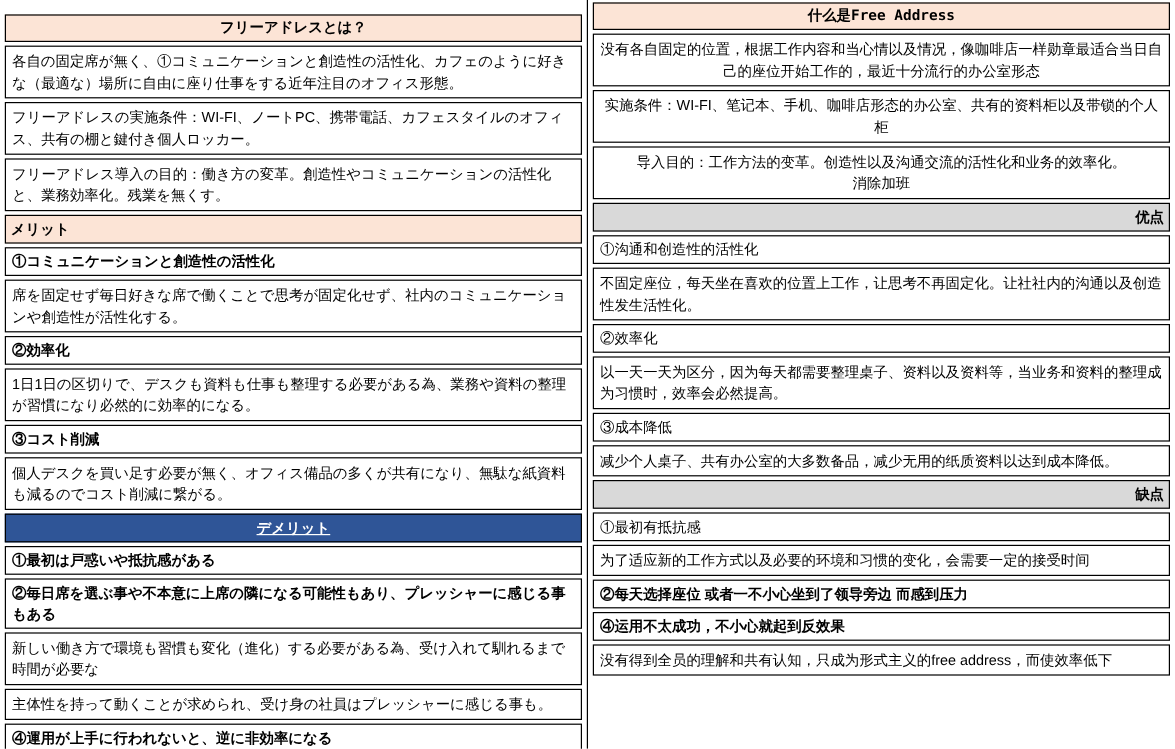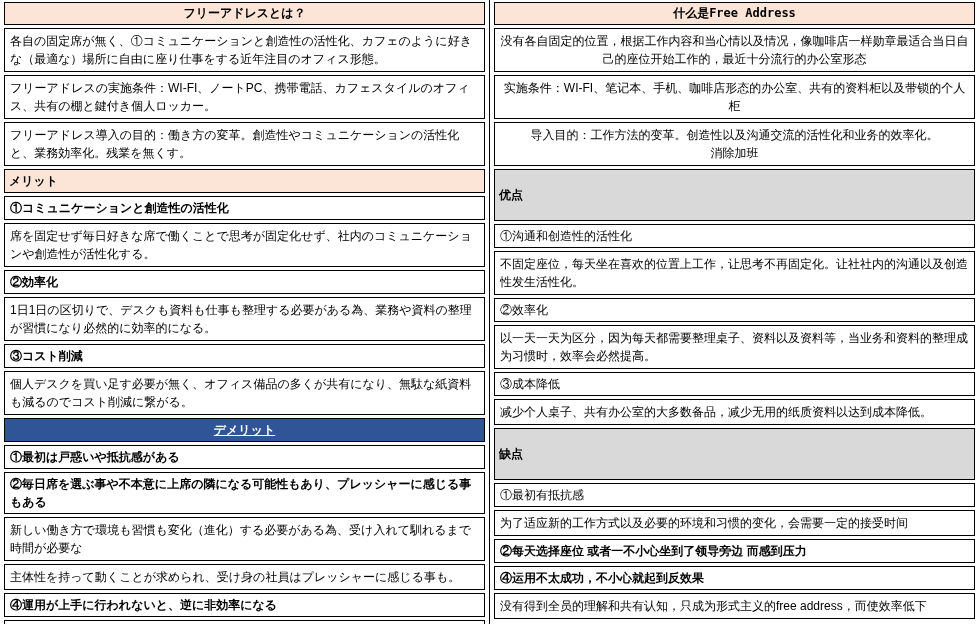--- a/index.html
+++ b/index.html
@@ -21,21 +21,21 @@
     display: flex;
     box-sizing: border-box;
   }
   .col {
     width: 489px;
     box-sizing: border-box;
     display: flex;
     flex-direction: column;
   }
   .col-left {
-    padding: 2px 4px 2px 4px;
+    padding: 12px 4px 2px 4px;
   }
   .col-divider {
     width: 1px;
     background: #000000;
     flex: 0 0 1px;
   }
   .col-right {
     width: 489px;
     padding: 2px 4px 2px 4px;
   }
@@ -62,23 +62,23 @@
   .block.section-demerit {
     background: #2f5597;
     color: #ffffff;
     text-align: center;
     font-weight: bold;
     padding: 2px 4px;
     text-decoration: underline;
   }
   .block.section-plain {
     background: #d9d9d9;
-    text-align: left;
+    text-align: right;
     font-weight: bold;
-    padding: 16px 4px;
+    padding: 2px 4px;
   }
   .block.item-head {
     font-weight: bold;
     padding: 2px 5px;
   }
   .block.item-head-plain {
     font-weight: normal;
     padding: 2px 5px;
   }
   .block.body {

